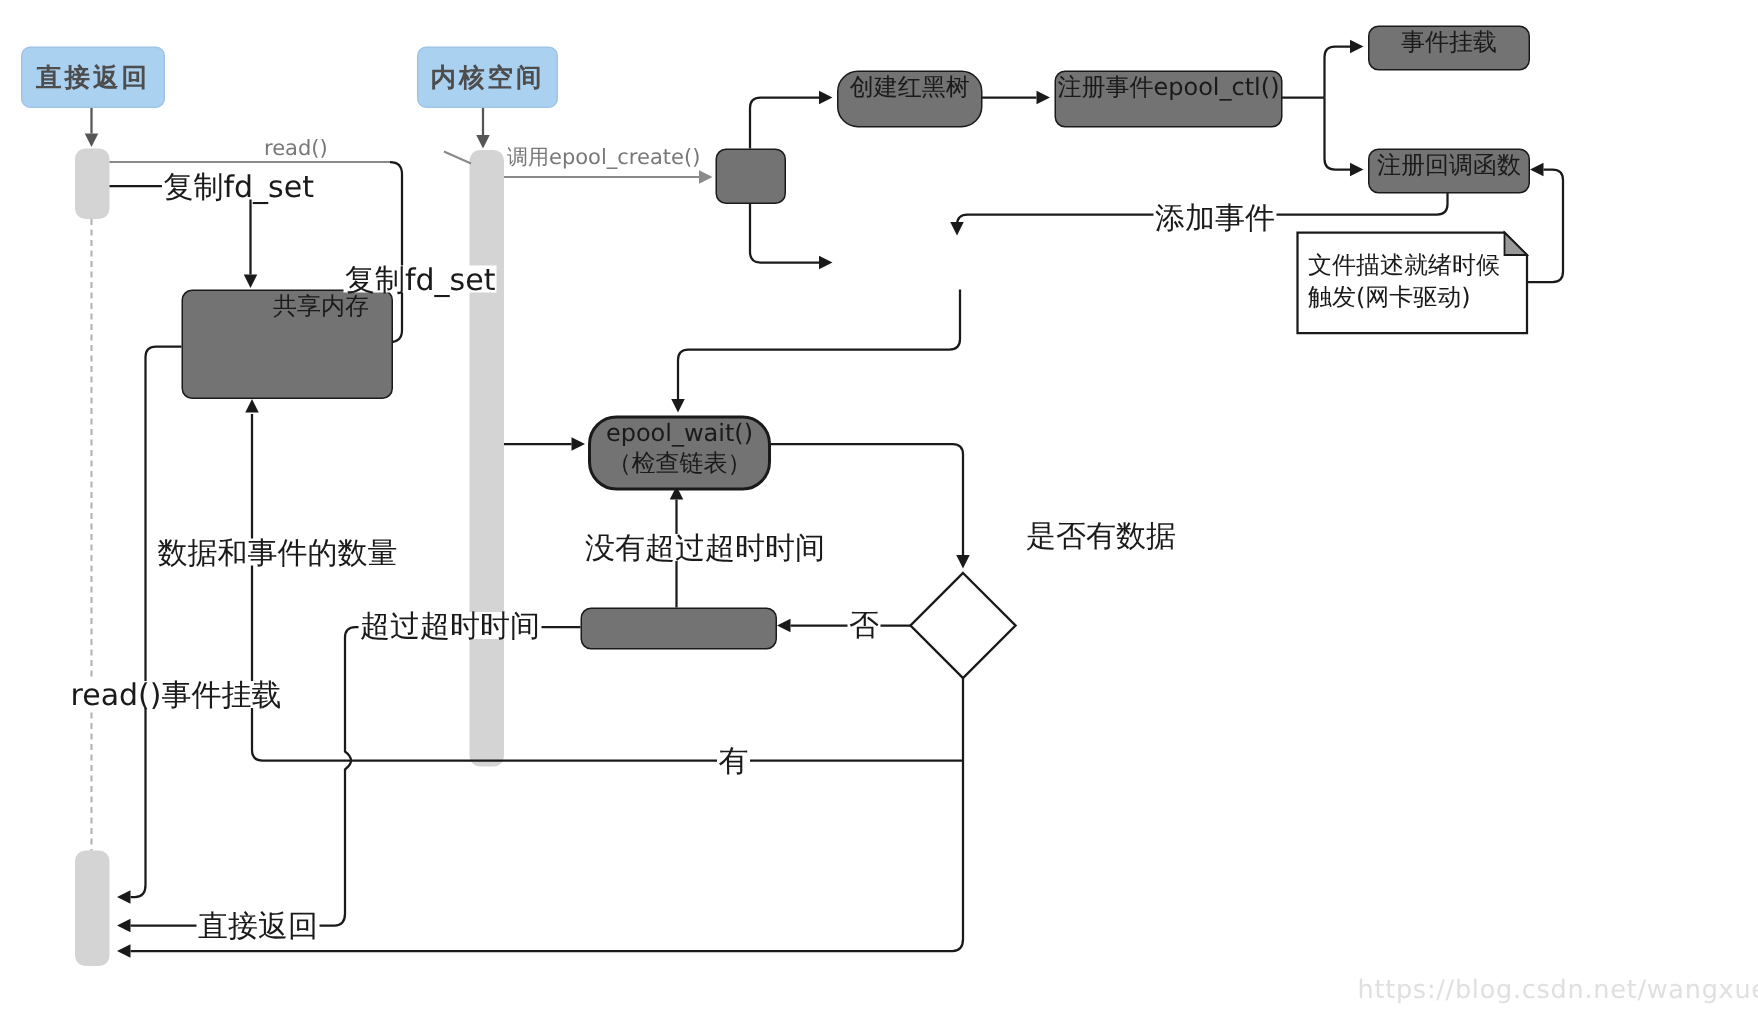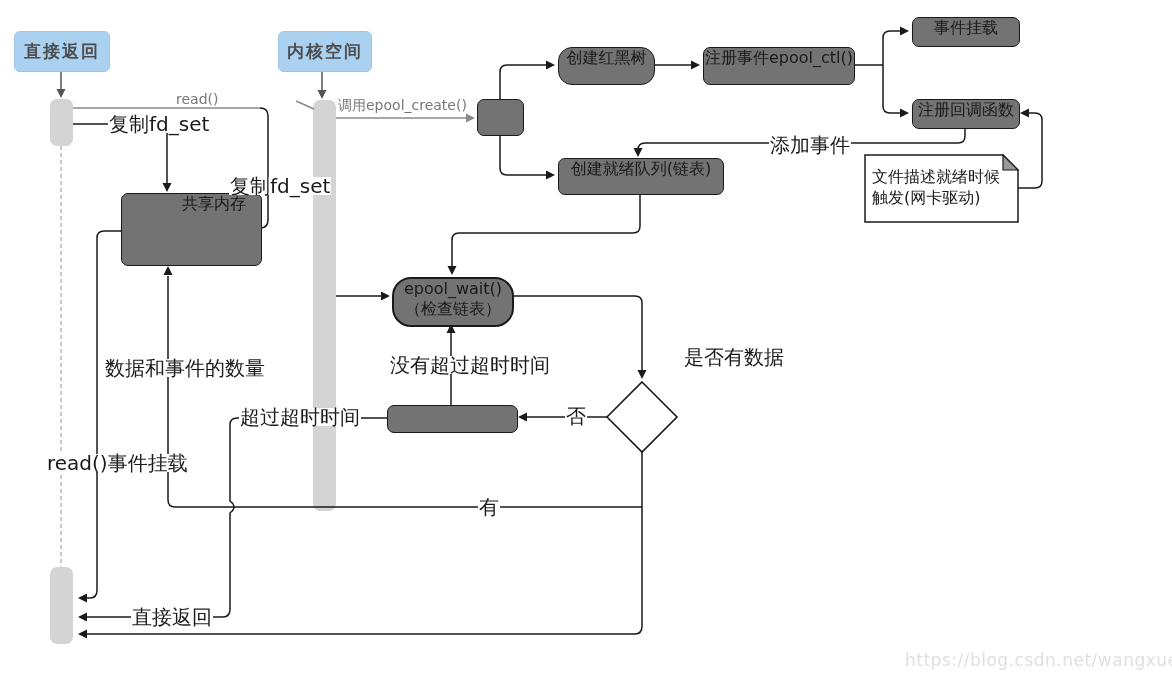--- a/index.html
+++ b/index.html
@@ -132,23 +132,20 @@
 
   <div class="node" style="left:912px;top:99px;width:106px;height:28px;">
     <span>注册回调函数</span>
   </div>
 
   <div class="note-text" style="left:872px;top:166px;">
     <div>文件描述就绪时候</div>
     <div>触发(网卡驱动)</div>
   </div>
 
-  <div class="node" style="left:558px;top:158px;width:164px;height:35px;">
-    <span>创建就绪队列(链表)</span>
-  </div>
 
   <div class="node bold-border" style="left:392px;top:277px;width:118px;height:46px;">
     <span>epool_wait()</span>
     <span>（检查链表）</span>
   </div>
 
   <div class="node" style="left:387px;top:405px;width:129px;height:26px;"></div>
 
   <div class="node" style="left:121px;top:193px;width:94px;height:71px;padding-left:45px;">
     <span>共享内存</span>

